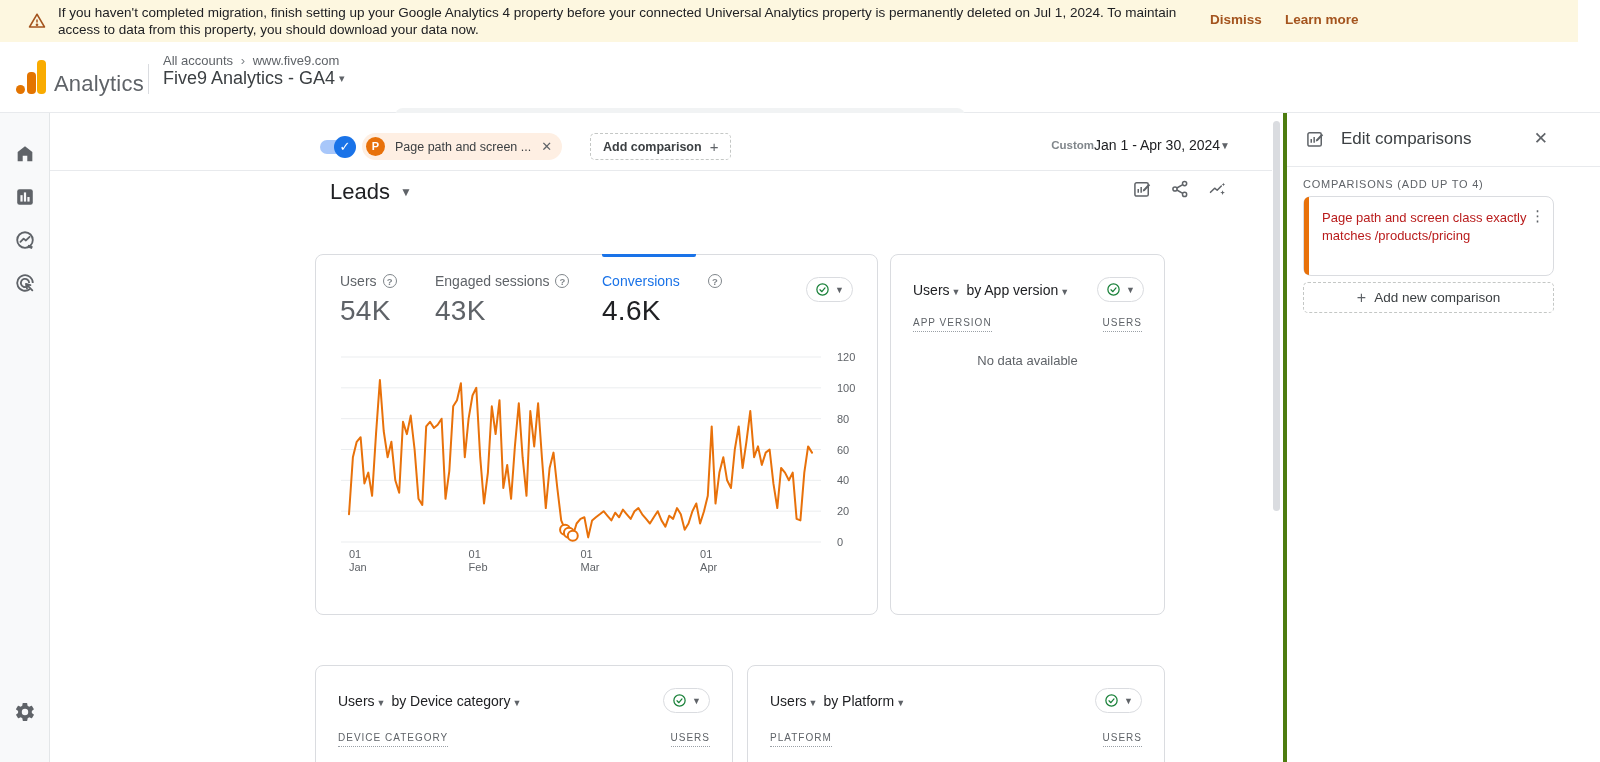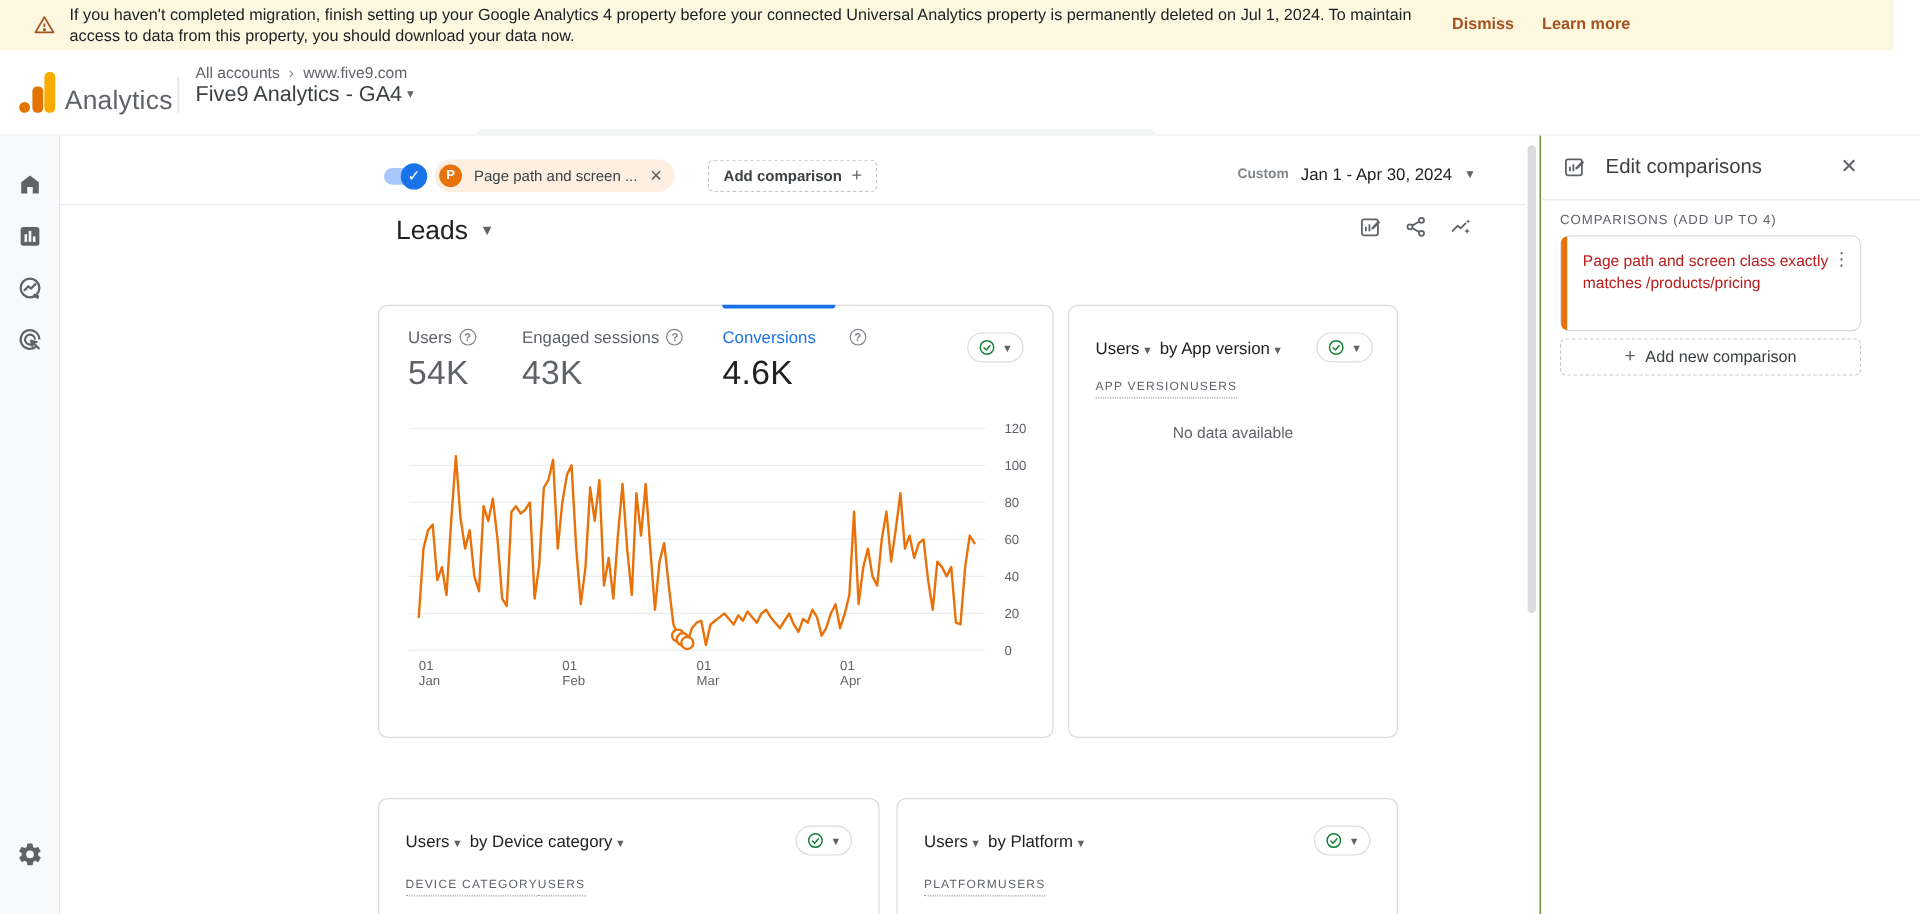--- a/index.html
+++ b/index.html
@@ -62,21 +62,21 @@
   .chip { position:absolute; left:312px; top:20px; height:27px; background:#feefe3; border-radius:14px;
     display:flex; align-items:center; padding:0 10px 0 4px; cursor:pointer; }
   .chip-badge { width:19px; height:19px; border-radius:50%; background:#e8710a; color:#fff;
     font-size:11px; font-weight:700; text-align:center; line-height:19px; flex:none; }
   .chip-label { margin:0 10px; font-size:12.5px; color:#3c4043; white-space:nowrap; }
   .chip-close { font-size:13px; color:#5f6368; cursor:pointer; }
   .add-comparison { position:absolute; left:540px; top:20px; height:27px; border:1px dashed #c4c7c5;
     border-radius:5px; background:#fff; display:flex; align-items:center; padding:0 12px; gap:8px;
     font-size:12.5px; font-weight:700; color:#3c4043; font-family:inherit; cursor:pointer; }
   .add-comparison .plus { font-weight:400; font-size:15px; color:#5f6368; }
-  .daterange { position:absolute; right:42px; top:24px; display:flex; align-items:center; gap:10px; cursor:pointer; }
+  .daterange { position:absolute; right:42px; top:24px; display:flex; align-items:center; cursor:pointer; }
   .daterange .type { font-size:11.5px; font-weight:700; color:#80868b; }
   .daterange .range { font-size:14px; color:#202124; }
   .daterange .caret { font-size:10px; color:#5f6368; }
 
   .main-divider { position:absolute; left:0; top:57px; width:1222px; height:1px; background:#e8eaed; }
 
   .report-title { position:absolute; left:280px; top:66px; font-size:22px; color:#202124; cursor:pointer; }
   .report-title .caret { font-size:12px; color:#5f6368; margin-left:10px; vertical-align:3px; }
   .title-icons { position:absolute; right:44px; top:66px; display:flex; gap:18px; color:#5f6368; }
   .title-icons svg { width:20px; height:20px; cursor:pointer; }
@@ -100,34 +100,34 @@
   .quality-pill { position:absolute; width:47px; height:25px; border:1px solid #dadce0; border-radius:13px;
     display:flex; align-items:center; justify-content:center; gap:5px; cursor:pointer; background:#fff; }
   .quality-pill svg { width:15px; height:15px; }
   .quality-pill .caret { font-size:9px; color:#5f6368; }
   .pill-a { right:24px; top:22px; }
   .pill-b { right:20px; top:22px; }
   .pill-cd { right:22px; top:22px; }
 
   .dim-card-title { position:absolute; left:22px; top:27px; font-size:14px; color:#202124; }
   .dim-card-title .caret { font-size:9px; color:#5f6368; margin:0 2px; }
-  .cols { position:absolute; left:22px; right:22px; display:flex; }
+  .cols { position:absolute; left:22px; right:22px; display:flex; justify-content:space-between; }
   .cols-b { top:62px; } .cols-cd { top:66px; }
   .col-h { font-size:10px; letter-spacing:1px; color:#5f6368; border-bottom:1px dotted #9aa0a6; padding-bottom:3px; }
   .empty-text { position:absolute; left:0; right:0; top:98px; text-align:center; font-size:13px; color:#5f6368; }
 
   .chart-svg { position:absolute; left:0; top:86px; }
 
   
   .scrollbar { position:absolute; left:1272px; top:113px; width:10px; height:649px; background:#fff; }
   .scroll-thumb { position:absolute; left:1px; top:8px; width:7px; height:390px; background:#dadce0; border-radius:4px; cursor:pointer; }
 
   
   .panel { position:absolute; left:1283px; top:113px; width:317px; height:649px; background:#fff;
-    border-left:1px solid #4d7c0f; }
+    border-left:4px solid #4d7c0f; }
   .panel-header { position:absolute; left:0; top:0; width:100%; height:53px; }
   .panel-header svg { position:absolute; left:18px; top:16px; width:20px; height:20px; color:#5f6368; }
   .panel-title { position:absolute; left:54px; top:16px; font-size:17px; color:#3c4043; }
   .panel-close { position:absolute; right:52px; top:15px; font-size:17px; color:#5f6368; cursor:pointer; }
   .panel-divider { position:absolute; left:0; top:53px; width:100%; height:1px; background:#e8eaed; }
   .panel-section-label { position:absolute; left:16px; top:65px; font-size:11px; letter-spacing:0.8px; color:#5f6368; }
   .comparison-card { position:absolute; left:16px; top:83px; width:251px; min-height:80px;
     border:1px solid #dadce0; border-radius:8px; padding:12px 26px 12px 18px; cursor:pointer; }
   .comparison-card .accent { position:absolute; left:0; top:0; bottom:0; width:5px; background:#e8710a;
     border-radius:8px 0 0 8px; }

